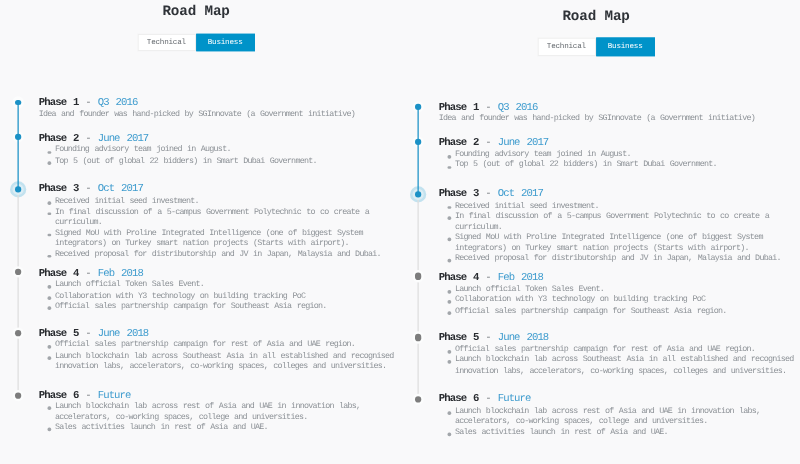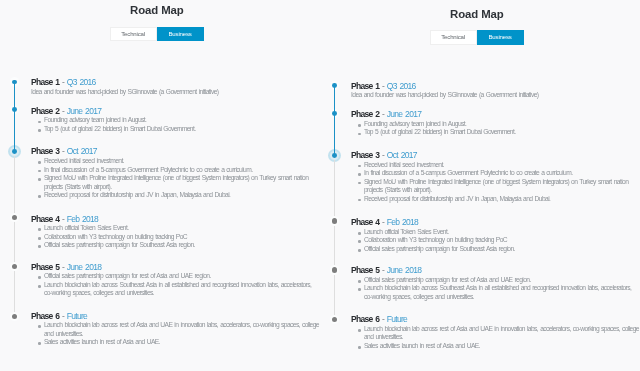--- a/index.html
+++ b/index.html
@@ -1,18 +1,18 @@
 <!DOCTYPE html>
 <html><head>
 <meta charset="utf-8">
 <style>
 html,body{margin:0;padding:0;}
 body{width:640px;height:371px;background:#f9f9fa;overflow:hidden;
      font-family:"Liberation Sans",sans-serif;-webkit-font-smoothing:antialiased;}
-.stage{position:relative;width:636px;height:371px;background:#f9f9fa;will-change:transform;}
+.stage{position:relative;width:636px;height:371px;background:#f9f9fa;will-change:transform;font-family:Liberation Mono, monospace;}
 .panel{position:absolute;top:0;width:320px;height:371px;overflow:hidden;}
 .panel.left{left:0;}
 .panel.right{left:320px;}
 
 .title{position:absolute;left:0.6px;width:312.6px;text-align:center;font-size:11.4px;font-weight:700;
        color:#2f3338;letter-spacing:-0.1px;line-height:12px;}
 
 .toggle{position:absolute;display:flex;}
 .tbtn{font-size:6.1px;letter-spacing:-0.18px;word-spacing:0;text-align:center;box-sizing:border-box;
       display:flex;align-items:center;justify-content:center;height:14.4px;width:47px;

